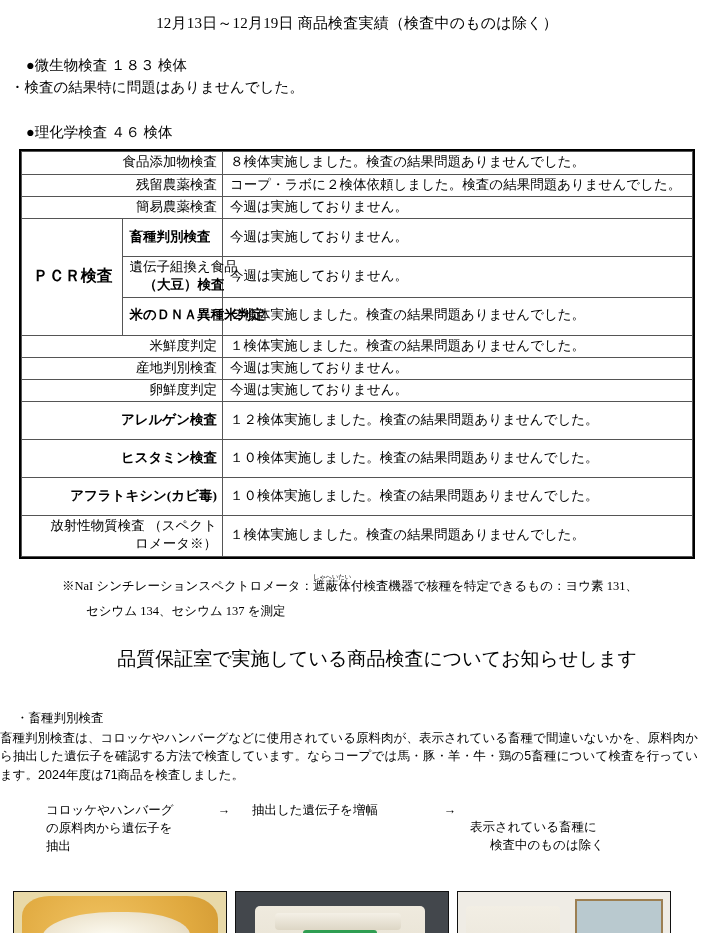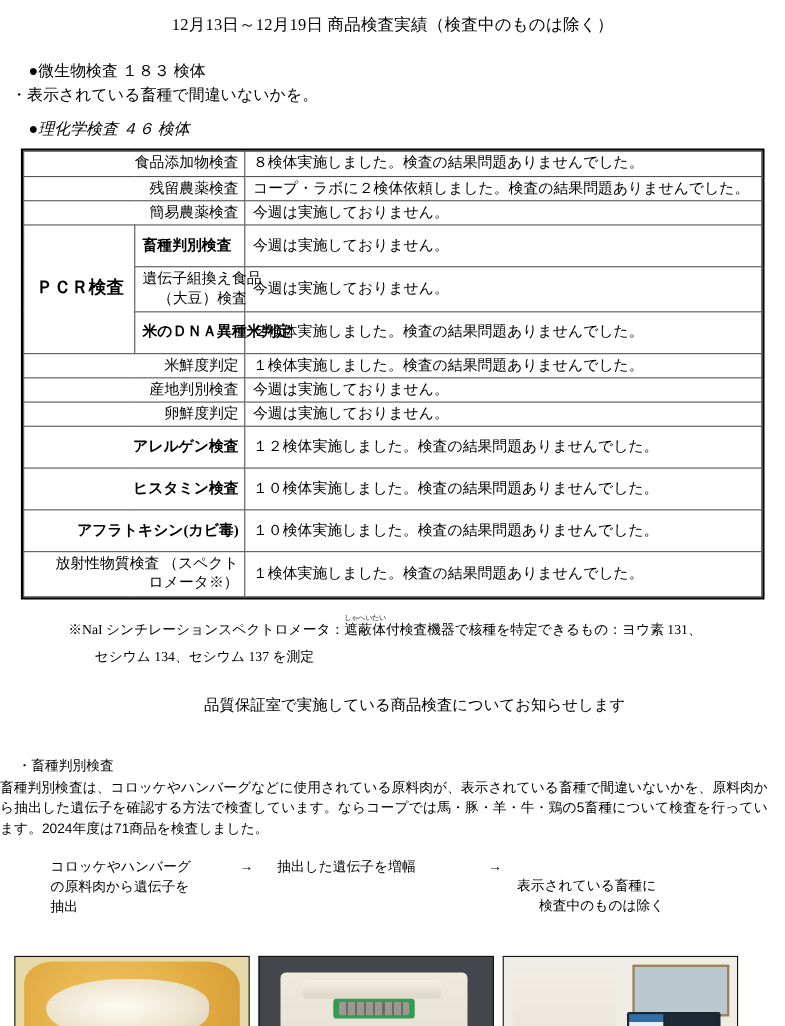--- a/index.html
+++ b/index.html
@@ -32,21 +32,21 @@
   }
 
   
   .bullet-block {
     margin-left: 26px;
     font-size: 14.5px;
     line-height: 1.55;
   }
   .bullet-line-1 { margin-top: 22px; }
   .bullet-sub { margin-left: 10px; }
-  .bullet-line-2 { margin-top: 8px; margin-bottom: 6px; font-style: italic; }
+  .bullet-line-2 { margin-top: 22px; margin-bottom: 6px; }
 
   
   .table-wrap {
     margin: 0 auto;
     width: 676px;
     border: 2.5px solid #000;
     box-sizing: border-box;
   }
   table.inspect {
     border-collapse: collapse;
@@ -68,41 +68,41 @@
     text-align: center;
     font-size: 16px;
     line-height: 1.08;
     white-space: normal;
     word-break: break-all;
   }
   td.c-sub { width: 167px; }
   td.c-val { }
   td.tall { height: 34px; font-weight: bold; }
   td.wrap { white-space: normal; }
-  .indent-1 { padding-left: 14px; display: inline-block; }
+  .indent-1 { padding-left: 14px; display: inline-block; font-weight: bold; }
 
   
   .footnote {
     font-size: 12.5px;
     line-height: 2.0;
     margin: 14px 0 0 0;
     padding-left: 62px;
     padding-right: 18px;
   }
   .footnote .l2 { padding-left: 24px; }
   ruby { ruby-position: over; }
   rt {
     font-size: 6.5px;
     line-height: 1;
     letter-spacing: -0.3px;
   }
 
   
   .notice {
-    font-size: 14px;
+    font-size: 19px;
     text-align: center;
     margin-top: 22px;
     padding-left: 40px;
   }
 
   
   .sec-head {
     font-size: 12.5px;
     margin-top: 38px;
     padding-left: 16px;
@@ -217,21 +217,21 @@
   .ph3 .ls-right { flex: 1; background: #1b2a36; }
 </style>
 </head>
 <body>
 
 <div class="page">
 
   <div class="doc-title">12月13日～12月19日 商品検査実績（検査中のものは除く）</div>
 
   <div class="bullet-block bullet-line-1">●微生物検査 １８３ 検体</div>
-  <div class="bullet-block bullet-sub">・表示されている畜種で間違いないかを。</div>
+  <div class="bullet-block bullet-sub">・検査の結果特に問題はありませんでした。</div>
   <div class="bullet-block bullet-line-2">●理化学検査 ４６ 検体</div>
 
   <div class="table-wrap">
     <table class="inspect">
       <tbody>
         <tr>
           <td class="c-label" colspan="2">食品添加物検査</td>
           <td class="c-val">８検体実施しました。検査の結果問題ありませんでした。</td>
         </tr>
         <tr>

